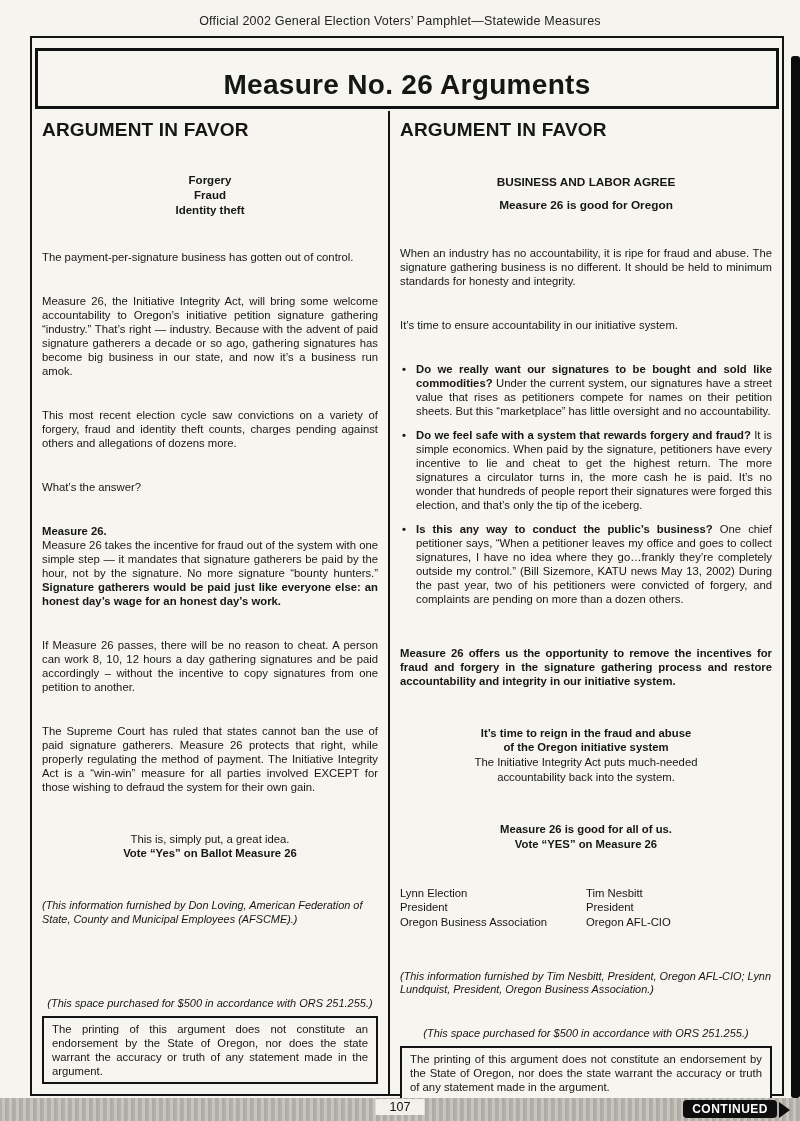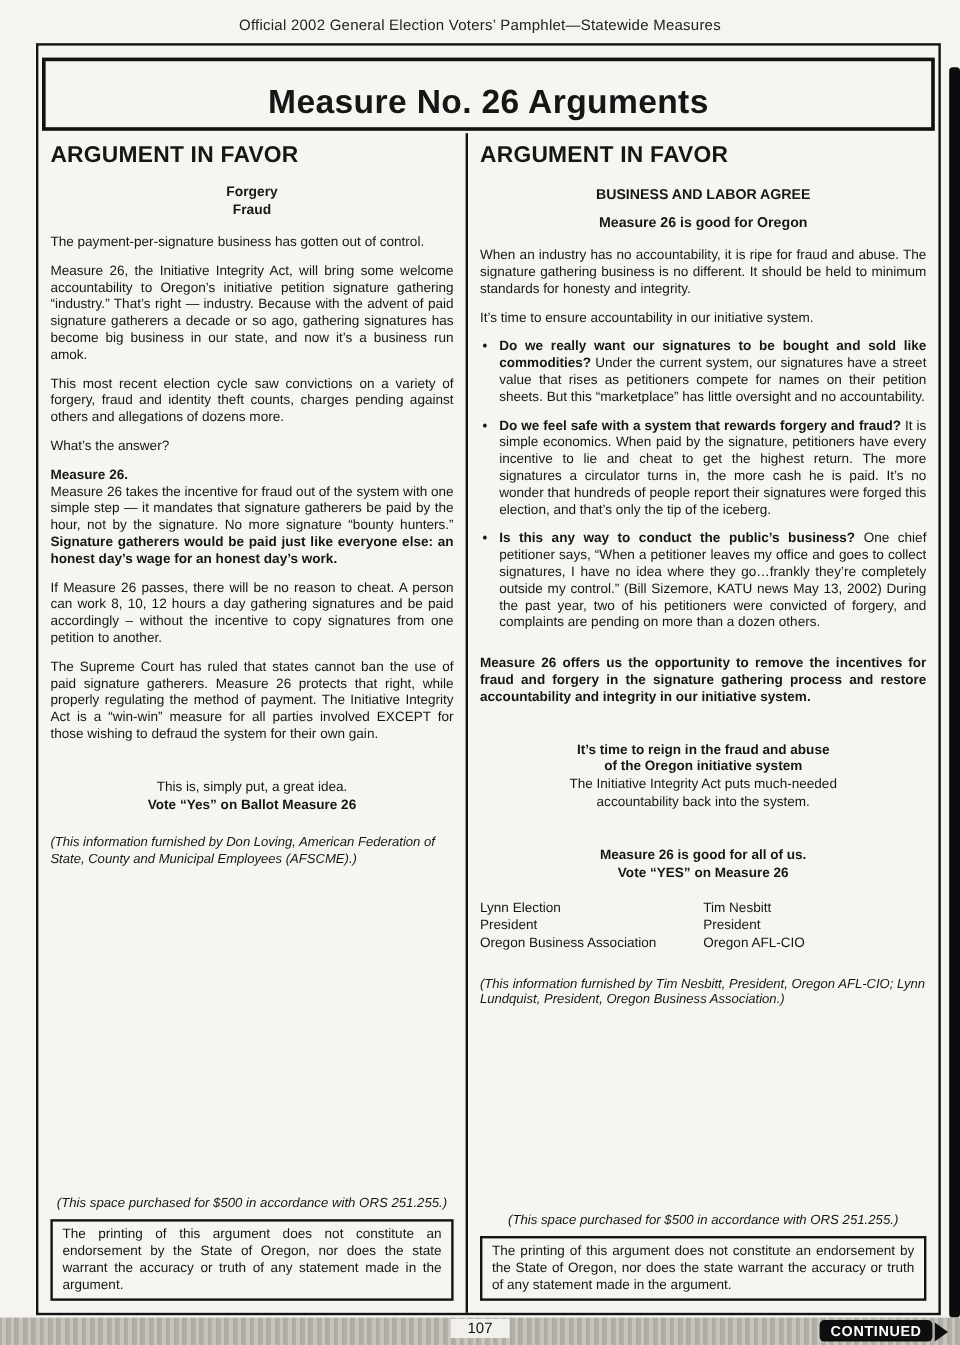--- a/index.html
+++ b/index.html
@@ -2,29 +2,29 @@
 <html><head>
 <meta charset="utf-8">
 <style>
   html,body{margin:0;padding:0;}
   body{font-family:"Liberation Sans",sans-serif;color:#161616;}
   .page{position:relative;width:800px;height:1121px;background:#f6f4ef;overflow:hidden;}
   .page-header{position:absolute;top:14px;left:0;width:100%;text-align:center;font-size:12.5px;color:#222;letter-spacing:.2px;}
   .main-box{position:absolute;left:30px;top:36px;width:750px;height:1056px;border:2px solid #141414;background:#f7f5f0;display:flex;flex-direction:column;}
   .title-box{margin:10px 3px 0 3px;border:3px solid #111;text-align:center;font-size:28px;font-weight:bold;padding:18px 0 5px 0;letter-spacing:.3px;}
   .columns{flex:1;display:flex;min-height:0;margin-top:2px;}
-  .col{display:flex;flex-direction:column;padding:4px 10px 10px 10px;min-width:0;}
+  .col{display:flex;flex-direction:column;padding:4px 10px 10px 10px;min-width:0;gap:20px;}
   .col-left{width:336px;}
   .col-right{flex:1;border-left:2px solid #141414;}
   .col-heading{font-size:19px;font-weight:bold;margin:4px 0 12px 0;letter-spacing:.2px;}
   .subtitle{text-align:center;font-weight:bold;font-size:11.5px;line-height:1.3;margin-bottom:12px;}
   p.body{font-size:11.3px;line-height:1.24;text-align:justify;margin:0 0 10px 0;}
   .bold{font-weight:bold;}
   .block{display:block;}
-  .center-block{text-align:center;font-size:11.3px;line-height:1.3;margin:20px 0 10px 0;}
+  .center-block{text-align:center;font-size:11.3px;line-height:1.3;margin:8px 0 10px 0;}
   .furnished{font-style:italic;font-size:10.9px;line-height:1.25;text-align:left;margin:8px 0 10px 0;}
   .titles-center{text-align:center;font-weight:bold;font-size:11.8px;line-height:1.3;margin:2px 0 12px 0;}
   .titles-center .gap{height:8px;}
   ul.bullets{list-style:none;margin:0 0 10px 0;padding:0;}
   ul.bullets li{position:relative;padding-left:16px;font-size:11.3px;line-height:1.24;text-align:justify;margin-bottom:10px;}
   ul.bullets li .dot{position:absolute;left:2px;top:0;font-weight:bold;}
   .signatures{display:flex;font-size:11.3px;line-height:1.3;margin:4px 0 12px 0;}
   .signatures .sig{width:50%;}
   .bottom-block{margin-top:auto;}
   .purchase{font-weight:normal;font-style:italic;font-size:11px;text-align:center;margin-bottom:7px;}
@@ -48,20 +48,21 @@
     <div class="title-box">Measure No. 26 Arguments</div>
 
     <div class="columns">
 
       <section class="col col-left">
         <h2 class="col-heading">ARGUMENT IN FAVOR</h2>
 
         <div class="subtitle">
           <div>Forgery</div>
           <div>Fraud</div>
+          <div>Identity theft</div>
         </div>
 
         <p class="body">The payment-per-signature business has gotten out of control.</p>
         <p class="body">Measure 26, the Initiative Integrity Act, will bring some welcome accountability to Oregon’s initiative petition signature gathering “industry.” That’s right — industry. Because with the advent of paid signature gatherers a decade or so ago, gathering signatures has become big business in our state, and now it’s a business run amok.</p>
         <p class="body">This most recent election cycle saw convictions on a variety of forgery, fraud and identity theft counts, charges pending against others and allegations of dozens more.</p>
         <p class="body">What’s the answer?</p>
 
         <p class="body"><span class="bold block">Measure 26.</span><span>Measure 26 takes the incentive for fraud out of the system with one simple step — it mandates that signature gatherers be paid by the hour, not by the signature. No more signature “bounty hunters.” </span><span class="bold">Signature gatherers would be paid just like everyone else: an honest day’s wage for an honest day’s work.</span></p>
 
         <p class="body">If Measure 26 passes, there will be no reason to cheat. A person can work 8, 10, 12 hours a day gathering signatures and be paid accordingly – without the incentive to copy signatures from one petition to another.</p>

